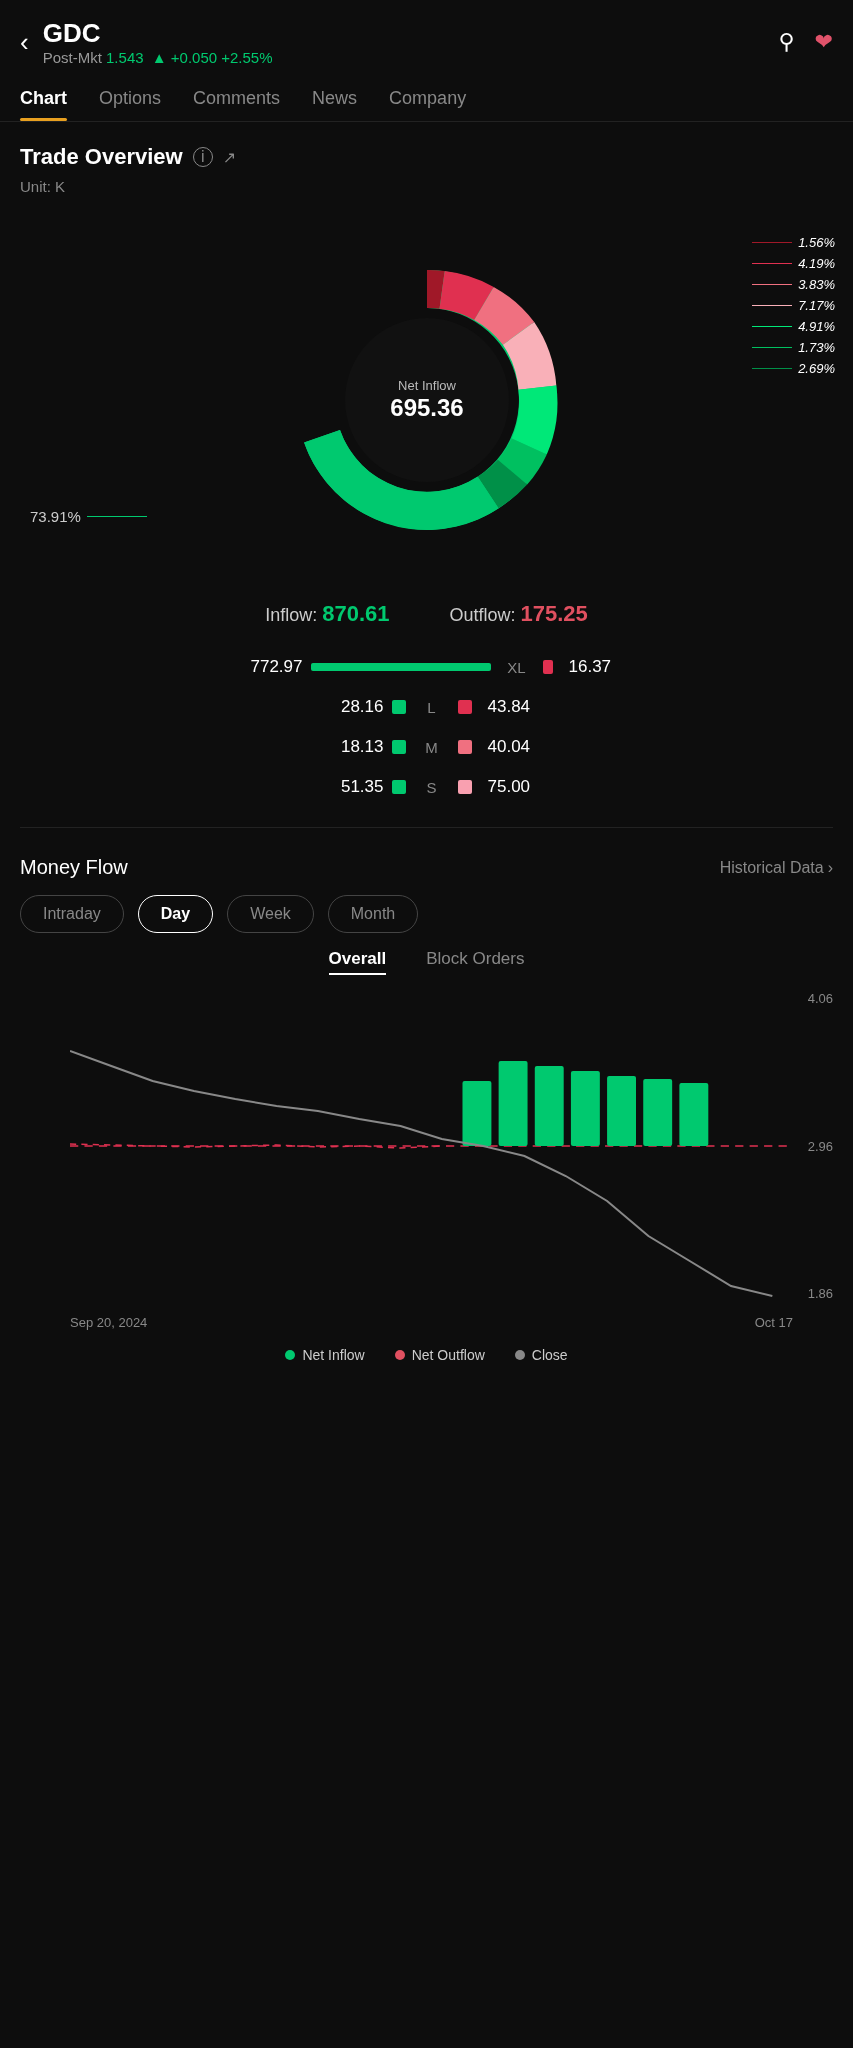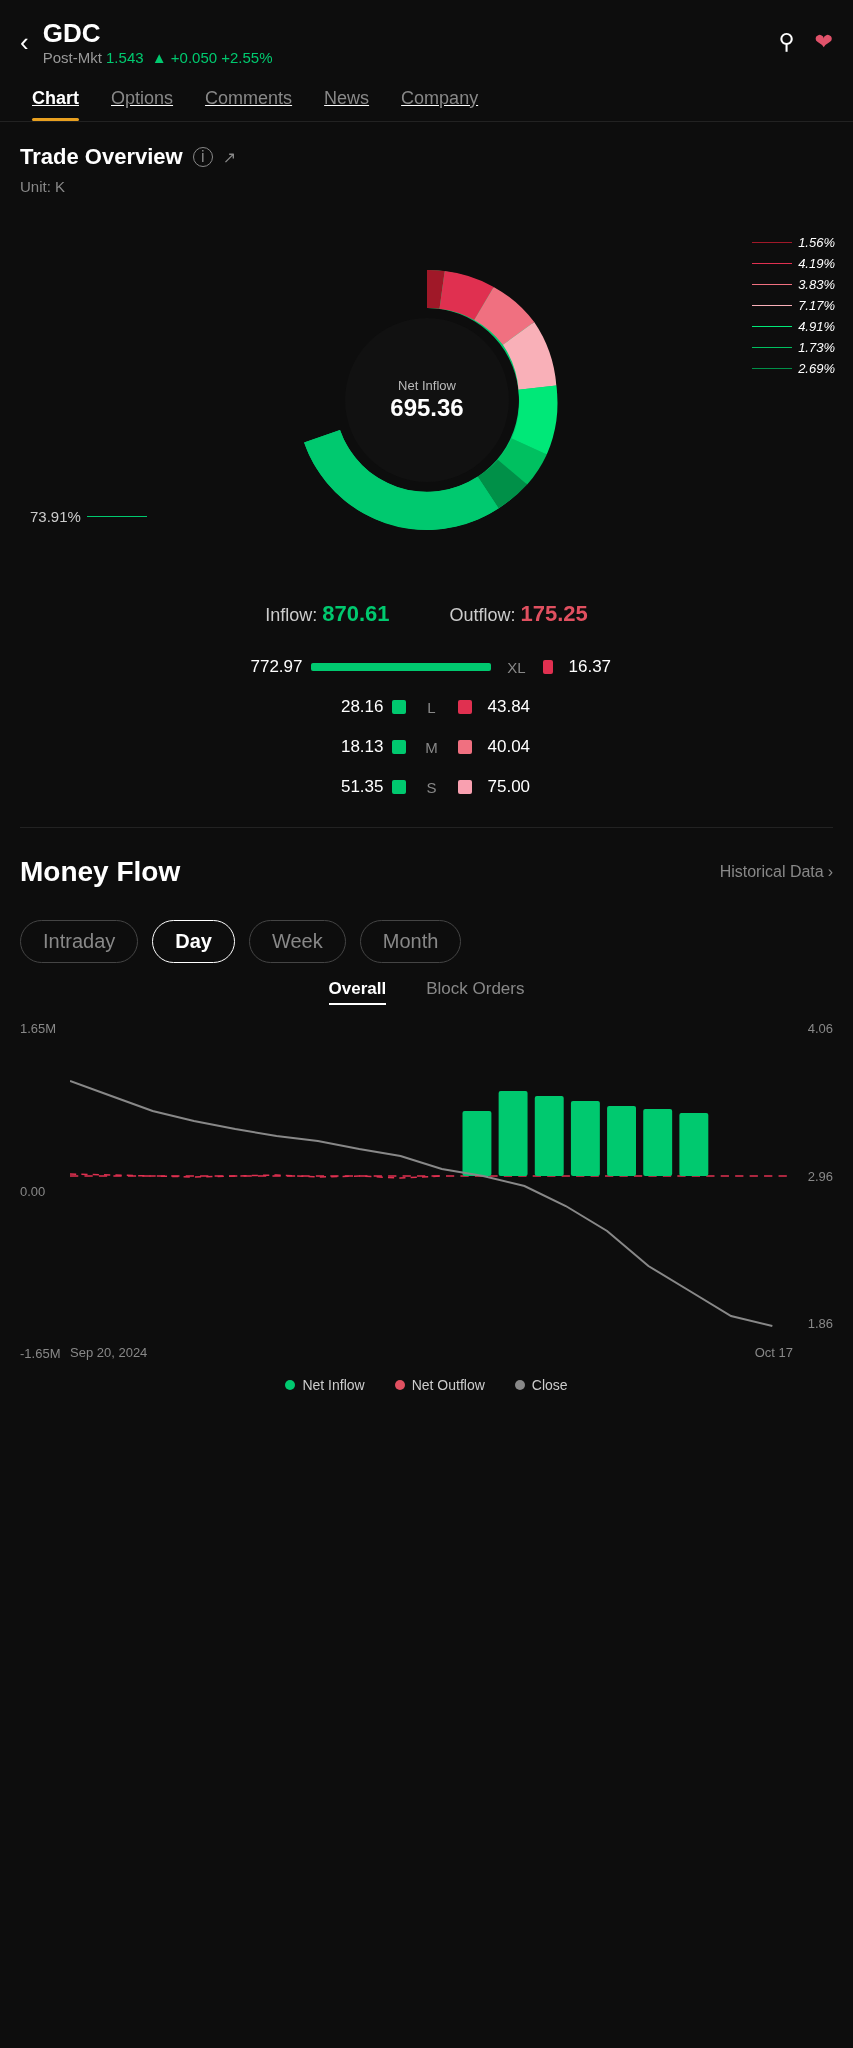--- a/index.html
+++ b/index.html
@@ -31,25 +31,24 @@
     .stock-postmkt { font-size: 15px; color: #999; }
     .stock-postmkt .price { color: #00c96f; }
     .stock-postmkt .change { color: #00c96f; text-align: right; }
     .header-actions { display: flex; gap: 20px; align-items: center; }
     .search-icon, .heart-icon { font-size: 22px; cursor: pointer; }
     .heart-icon { color: #e0526a; }
 
     
     .nav-tabs {
       display: flex;
-      padding: 0 32px;
+      padding: 0 20px;
       border-bottom: 1px solid #222;
       gap: 32px;
       overflow-x: auto;
-      text-decoration: underline;
     }
     .nav-tab {
       padding: 10px 0 12px;
       font-size: 18px;
       color: #888;
       cursor: pointer;
       white-space: nowrap;
       position: relative;
     }
     .nav-tab.active {
@@ -185,46 +184,45 @@
     }
 
     
     .money-flow-header {
       display: flex;
       align-items: center;
       justify-content: space-between;
       padding: 28px 20px 16px;
     }
     .money-flow-title {
-      font-size: 28px;
-      font-weight: 700;
+      font-size: 20px;
+      font-weight: 400;
     }
     .historical-link {
       font-size: 16px;
       color: #888;
       display: flex;
       align-items: center;
       gap: 4px;
       cursor: pointer;
     }
 
     
     .period-tabs {
       display: flex;
       padding: 0 20px 16px;
       gap: 14px;
     }
     .period-tab {
       padding: 9px 22px;
       border: 1.5px solid #444;
       border-radius: 22px;
-      font-size: 20px;
-      color: #888;
-      cursor: pointer;
-      margin-top: 16px;
+      font-size: 16px;
+      color: #888;
+      cursor: pointer;
     }
     .period-tab.active {
       border-color: #fff;
       color: #fff;
       font-weight: 600;
     }
 
     
     .sub-tabs {
       display: flex;
@@ -476,25 +474,20 @@
   <div class="period-tab">Month</div>
 </div>
 
 <div class="sub-tabs">
   <div class="sub-tab active">Overall</div>
   <div class="sub-tab">Block Orders</div>
 </div>
 
 <div class="chart-area">
 
-  <div class="chart-y-left">
-    <span>1.65M</span>
-    <span>0.00</span>
-    <span>-1.65M</span>
-  </div>
 
   <div class="chart-y-right">
     <span>4.06</span>
     <span>2.96</span>
     <span>1.86</span>
   </div>
 
   <div class="chart-svg-container">
     <svg width="100%" height="100%" viewBox="0 0 700 310" preserveAspectRatio="none">
 

